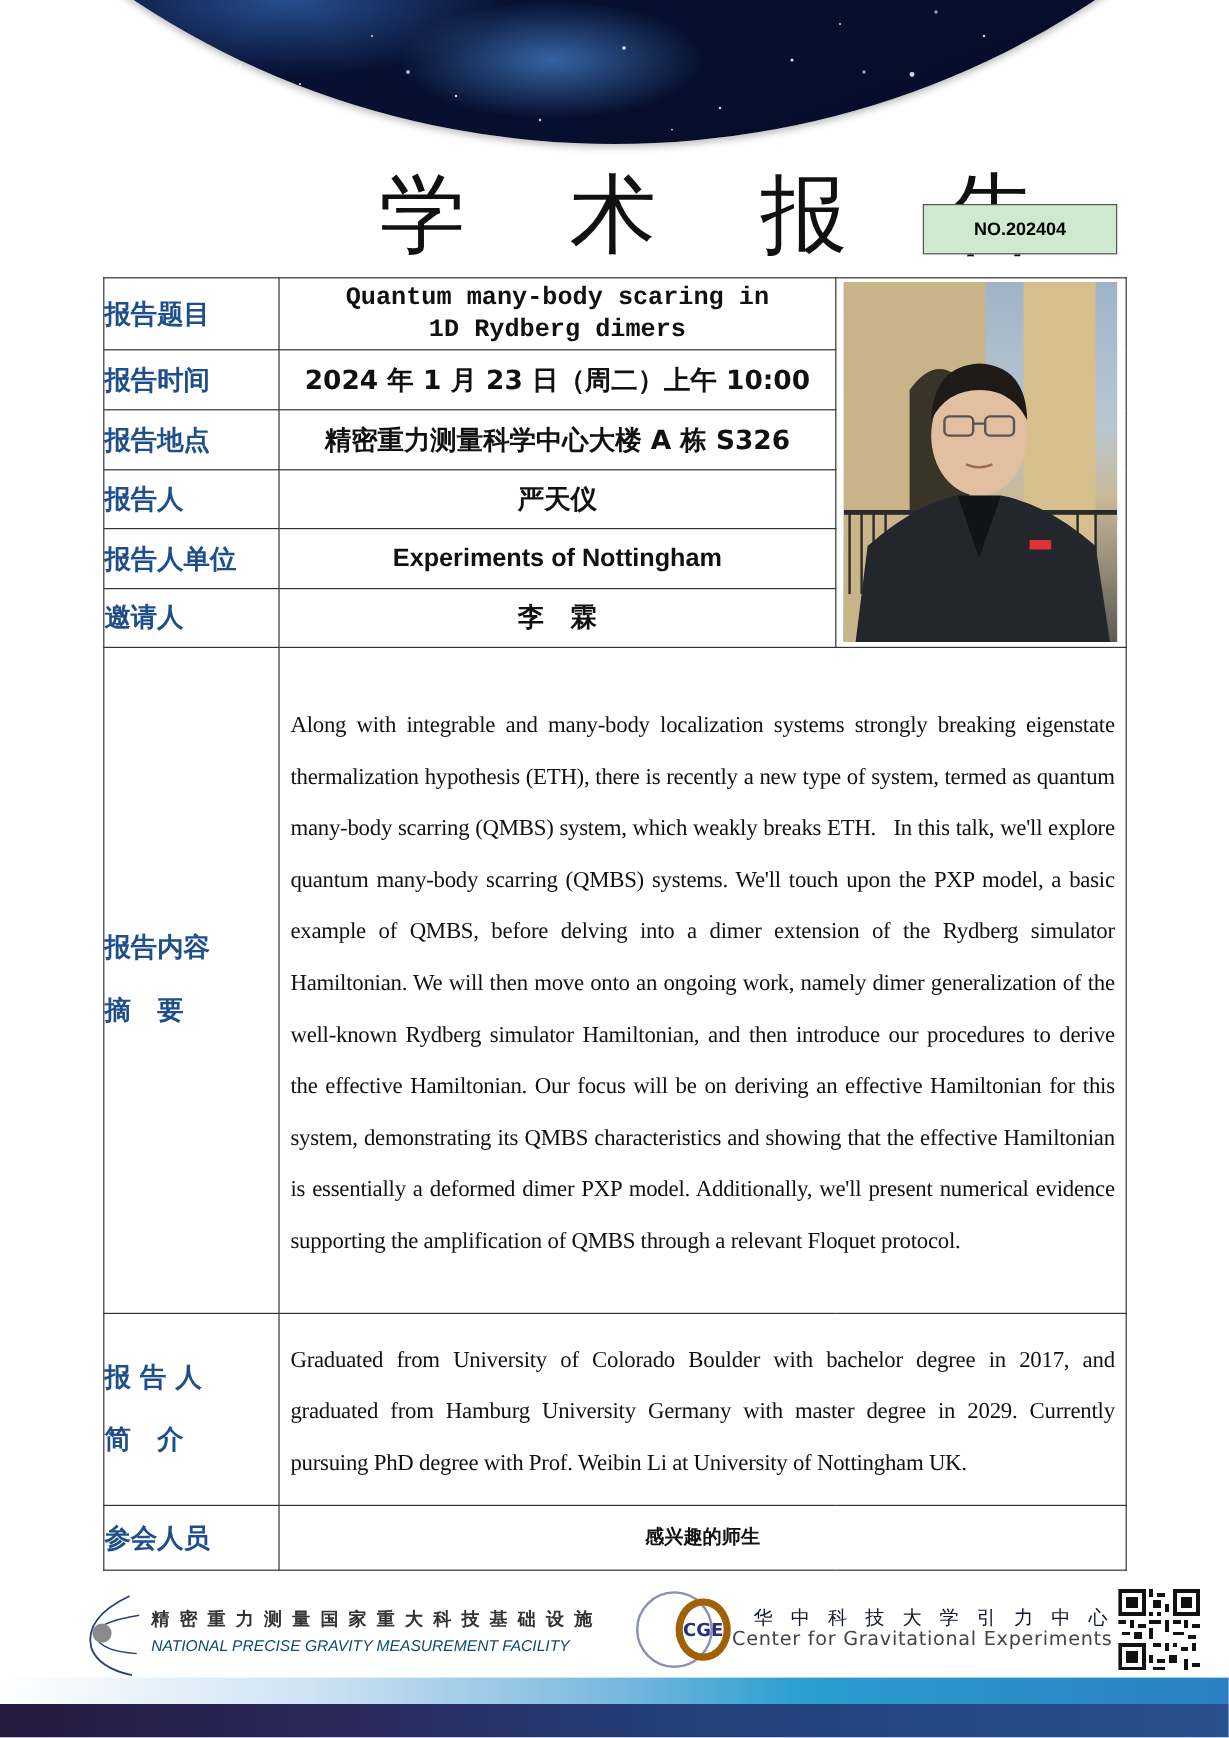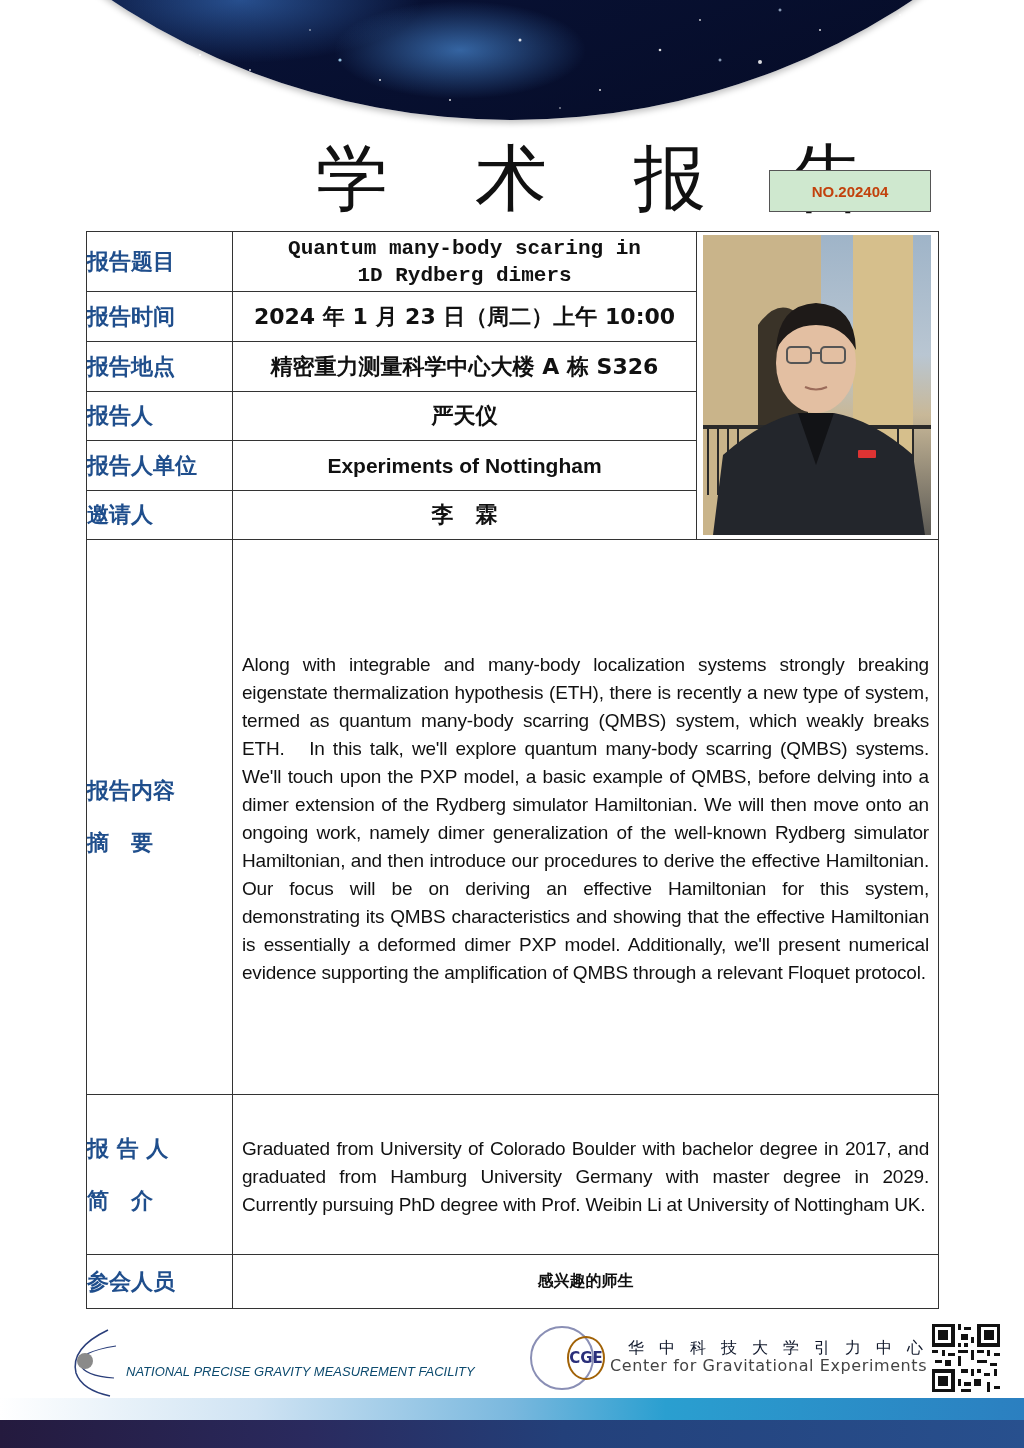--- a/index.html
+++ b/index.html
@@ -25,21 +25,21 @@
 
   .main-title {
     position: absolute; left: 316px; top: 138px;
     font-family: "DejaVu Serif", "Liberation Serif", serif;
     font-size: 72px; letter-spacing: 32px; color: #111; line-height: 80px;
   }
   .report-no {
     position: absolute; left: 769px; top: 170px; width: 160px; height: 40px;
     background: #cfe8cf; border: 1px solid #555;
     font-family: "Liberation Sans", sans-serif; font-weight: bold; font-size: 15px;
-    display: flex; align-items: center; justify-content: center; color: #c2410c;
+    display: flex; align-items: center; justify-content: center; color: #000000;
   }
 
   table.info {
     position: absolute; left: 86px; top: 231px; width: 852px;
     border-collapse: collapse; table-layout: fixed;
   }
   table.info td { border: 1px solid #333; padding: 0; }
   .lbl {
     width: 145px; color: #1f4e8c; font-weight: bold;
     font-size: 22px; font-family: "DejaVu Sans", sans-serif;
@@ -47,36 +47,36 @@
   .val { text-align: center; color: #111; font-weight: bold; }
   .val-title { font-size: 21px; line-height: 27px; font-family: Liberation Mono, monospace; }
   .val-cn { font-size: 22px; font-family: "DejaVu Sans", sans-serif; }
   .val-uni { font-size: 21px; font-family: "Liberation Sans", sans-serif; }
   .photo-cell { width: 240px; padding: 3px 6px !important; vertical-align: top; }
   .photo {
     width: 228px; height: 300px; position: relative; overflow: hidden;
     background: linear-gradient(180deg, #9fb4c8 0%, #b9c6d2 40%, #c8b898 60%, #5c5a55 100%);
   }
   .para {
-    text-align: justify; font-size: 19px; line-height: 28px; color: #111;
-    padding: 6px 9px 2px 9px !important; font-family: Liberation Sans, sans-serif;
+    text-align: justify; font-size: 19px; line-height: 43px; color: #111;
+    padding: 6px 9px 2px 9px !important; font-family: Liberation Serif, serif;
     letter-spacing: -0.2px;
   }
   .lbl-stack { line-height: 52px; }
 
   .footer { position: absolute; left: 0; top: 1318px; width: 1024px; height: 130px; }
   .ngf-logo { position: absolute; left: 68px; top: 10px; width: 50px; height: 70px; }
   .ngf-cn { position: absolute; left: 126px; top: 22px; font-size: 15px; letter-spacing: 8.5px; color: #333; font-weight: bold; font-family: "DejaVu Sans", sans-serif; }
   .ngf-en { position: absolute; left: 126px; top: 46px; font-size: 13px; font-style: italic; color: #0c4a6e; font-family: "Liberation Sans", sans-serif; }
   .cge-logo {
     position: absolute; left: 530px; top: 8px; width: 60px; height: 60px; border-radius: 50%;
     border: 2px solid #8a8fb5; display: flex; align-items: center; justify-content: center;
     font-weight: bold; font-size: 15px; color: #2a2f7a; font-family: "DejaVu Sans", sans-serif;
   }
-  .cge-inner { border: 2px solid #a16207; border-radius: 50%; width: 40px; height: 40px; display: flex; align-items: center; justify-content: center; margin-left: 48px; }
+  .cge-inner { border: 6px solid #a16207; border-radius: 50%; width: 40px; height: 40px; display: flex; align-items: center; justify-content: center; margin-left: 48px; }
   .cge-cn { position: absolute; left: 610px; top: 20px; font-size: 16px; letter-spacing: 15px; color: #0f172a; font-family: "DejaVu Sans", sans-serif; margin-left: 18px; }
   .cge-en { position: absolute; left: 610px; top: 38px; font-size: 16px; letter-spacing: 0.6px; color: #444; font-family: "DejaVu Sans", sans-serif; }
   .qr { position: absolute; left: 932px; top: 6px; width: 68px; height: 68px; }
   .band-light {
     position: absolute; left: 0; top: 80px; width: 1024px; height: 22px;
     background: linear-gradient(90deg, #ffffff 0%, #cfe3f3 25%, #7ab8de 50%, #2a9fd0 65%, #2b7fc0 100%);
   }
   .band-dark {
     position: absolute; left: 0; top: 102px; width: 1024px; height: 28px;
     background: linear-gradient(90deg, #241a3e 0%, #2a2a5e 30%, #23407a 55%, #28508e 100%);
@@ -194,20 +194,21 @@
   </tr>
 </tbody>
   </table>
 
 <div class="footer">
   <svg class="ngf-logo" viewBox="0 0 50 70">
     <path d="M40 2 Q2 20 8 45 Q14 62 42 68" stroke="#2a3e7a" stroke-width="1.5" fill="none"></path>
     <path d="M48 18 Q10 24 12 36 Q16 48 46 50" stroke="#2a3e7a" stroke-width="1.2" fill="none"></path>
     <circle cx="17" cy="33" r="8" fill="#8a8a8a"></circle>
   </svg>
+  <div class="ngf-cn">精密重力测量国家重大科技基础设施</div>
   <div class="ngf-en">NATIONAL PRECISE GRAVITY MEASUREMENT FACILITY</div>
 
   <div class="cge-logo">
     <div class="cge-inner">CGE</div>
   </div>
   <div class="cge-cn">华中科技大学引力中心</div>
   <div class="cge-en">Center for Gravitational Experiments</div>
 
   <svg class="qr" viewBox="0 0 21 21" shape-rendering="crispEdges">
     <rect width="21" height="21" fill="#fff"></rect>

